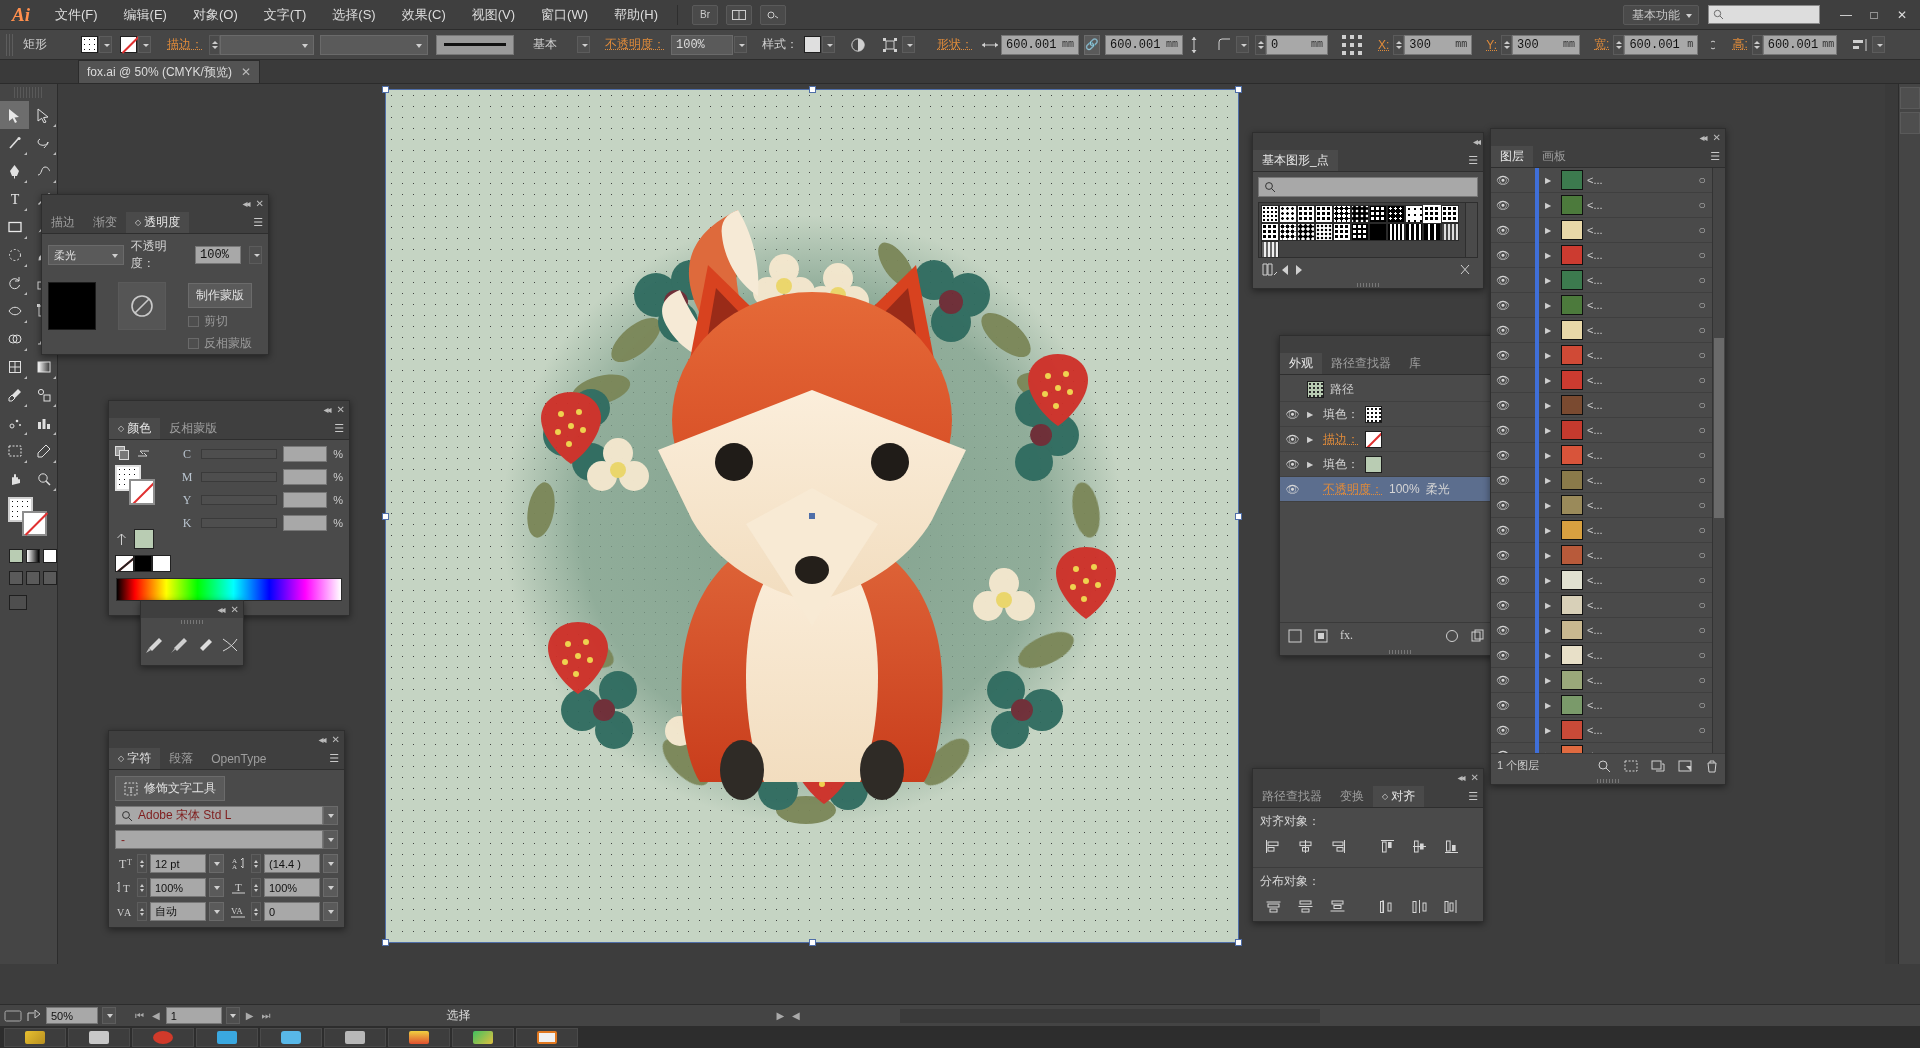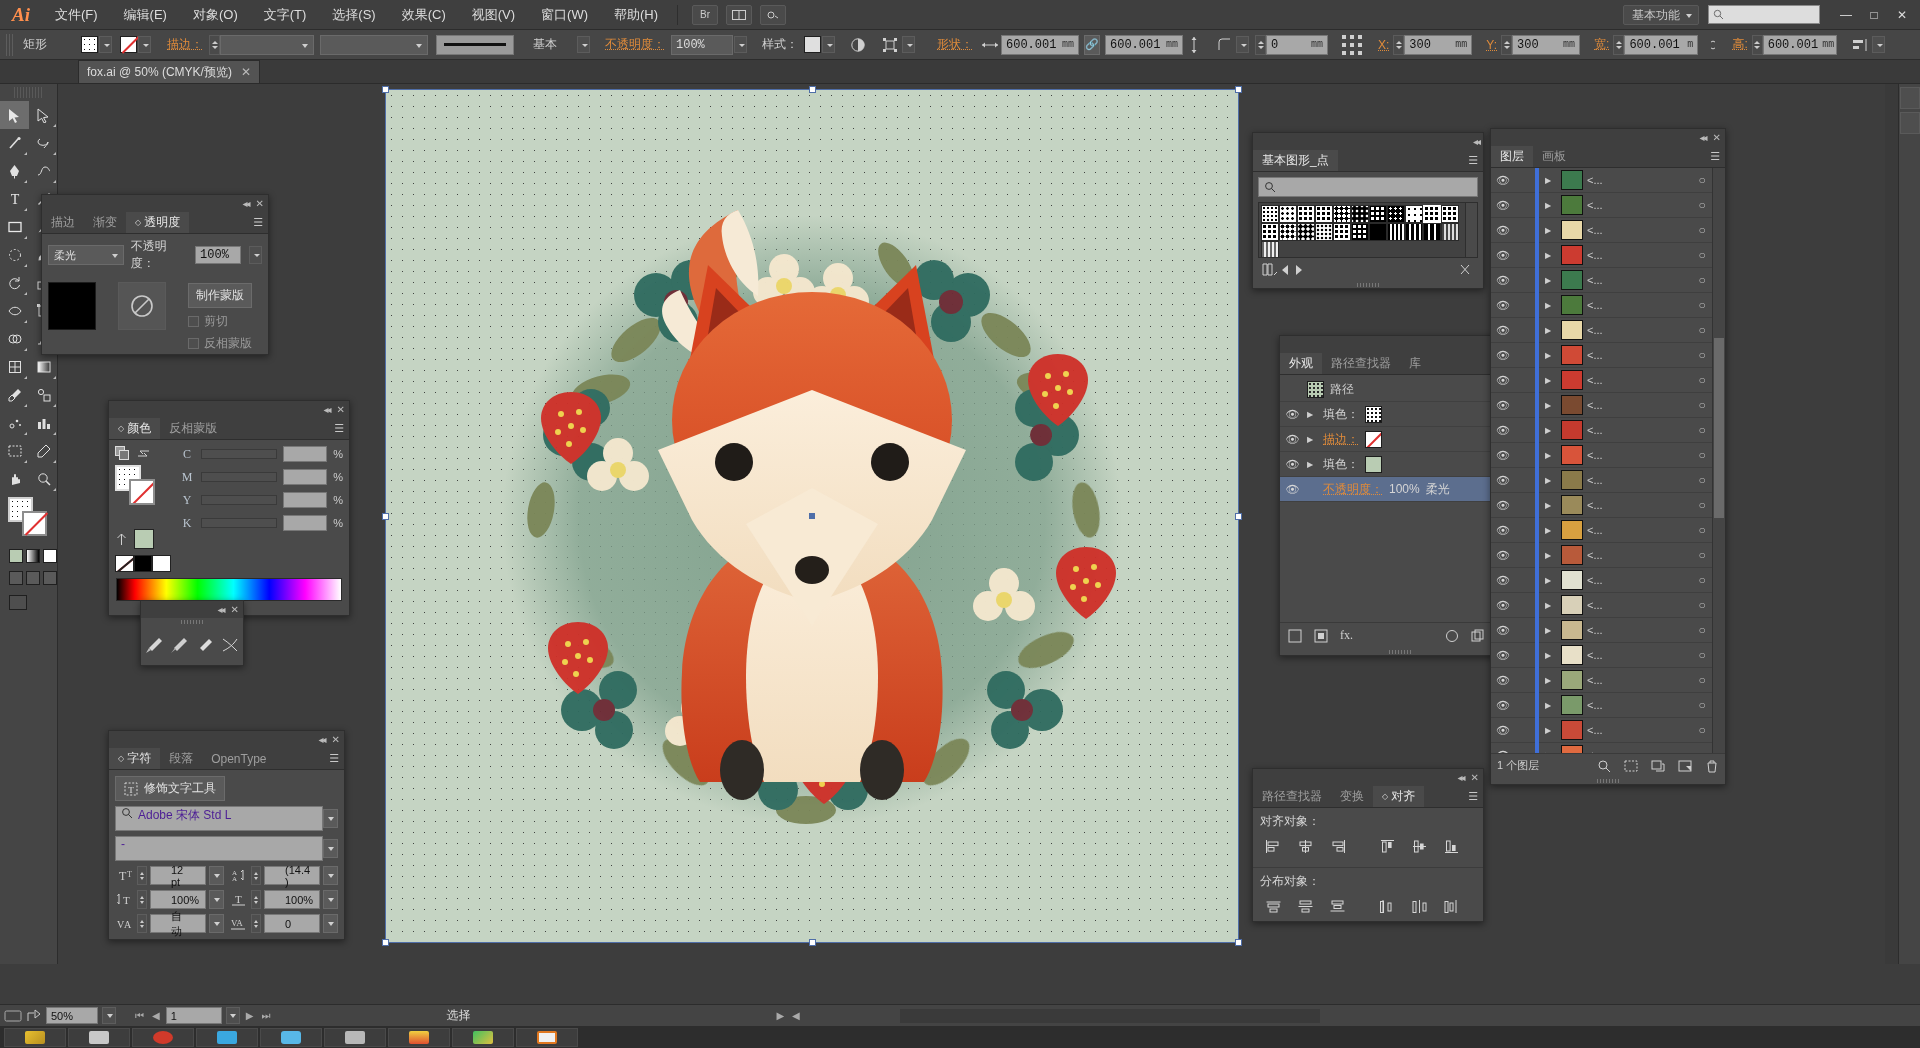--- a/index.html
+++ b/index.html
@@ -244,30 +244,30 @@
 
   
   #p-brushes { left:140px; top:600px; width:104px; }
   .brush-row { display:flex; justify-content:space-around; align-items:center; height:40px; }
 
   
   #p-character { left:108px; top:730px; width:237px; }
   .ch-toolbtn { background:#5a5a5a; border:1px solid #6b6b6b; padding:3px 8px;
                 display:inline-flex; align-items:center; gap:6px; font-size:12px; color:#e2e2e2; }
   .ch-field { display:flex; align-items:center; margin-top:5px; }
-  .ch-input { flex:1; height:25px; background:#a8a8a8; border:1px solid #777; color:#4c1d95;
-              display:flex; align-items:flex-start; padding:0 5px; font-size:12px; }
+  .ch-input { flex:1; height:19px; background:#a8a8a8; border:1px solid #777; color:#7f1d1d;
+              display:flex; align-items:center; padding:0 5px; font-size:12px; }
   .ch-dd { width:15px; height:19px; background:#5a5a5a; border:1px solid #6a6a6a; position:relative; }
   .ch-dd::after { content:""; position:absolute; left:4px; top:7px;
       border-left:3.5px solid transparent; border-right:3.5px solid transparent; border-top:4px solid #d0d0d0; }
   .ch-pair { display:flex; gap:5px; margin-top:5px; }
   .ch-cell { flex:1; display:flex; align-items:center; gap:3px; }
   .ch-ico { width:19px; color:#d0d0d0; font-size:11px; text-align:center; }
   .ch-sm { width:56px; height:19px; background:#a8a8a8; border:1px solid #777; color:#111;
-           display:flex; align-items:center; padding:0 20px; font-size:11px; }
+           display:flex; align-items:center; padding:0 4px; font-size:11px; }
   .spin-sm { width:10px; height:19px; background:#4e4e4e; border:1px solid #5d5d5d;
              display:flex; flex-direction:column; justify-content:center; }
   .spin-sm i { width:0;height:0;margin:0 auto; border-left:2.5px solid transparent; border-right:2.5px solid transparent; }
   .spin-sm i.up{ border-bottom:3px solid #ccc; margin-bottom:2px; }
   .spin-sm i.dn{ border-top:3px solid #ccc; }
 
   
   #p-shapes { left:1252px; top:132px; width:232px; }
   .sl-search { height:20px; background:#a8a8a8; border:1px solid #777; display:flex; align-items:center;
                padding-left:5px; margin:5px; }

